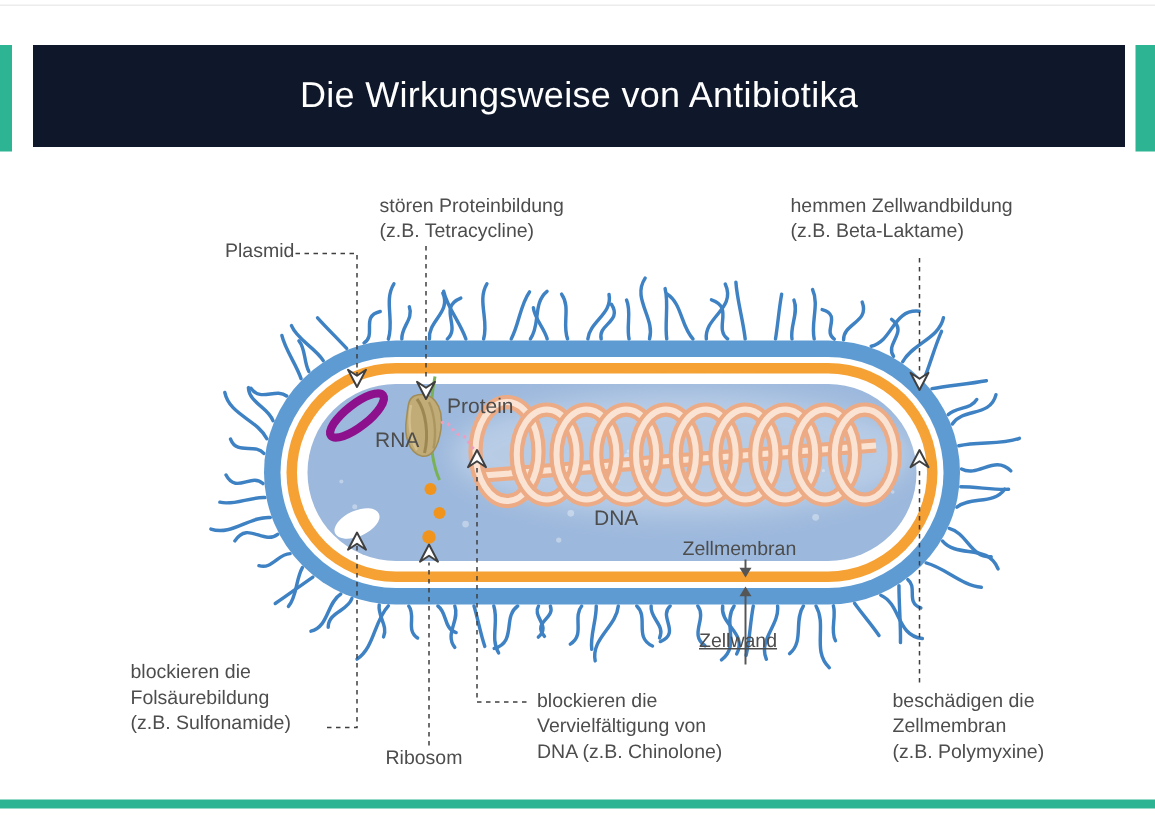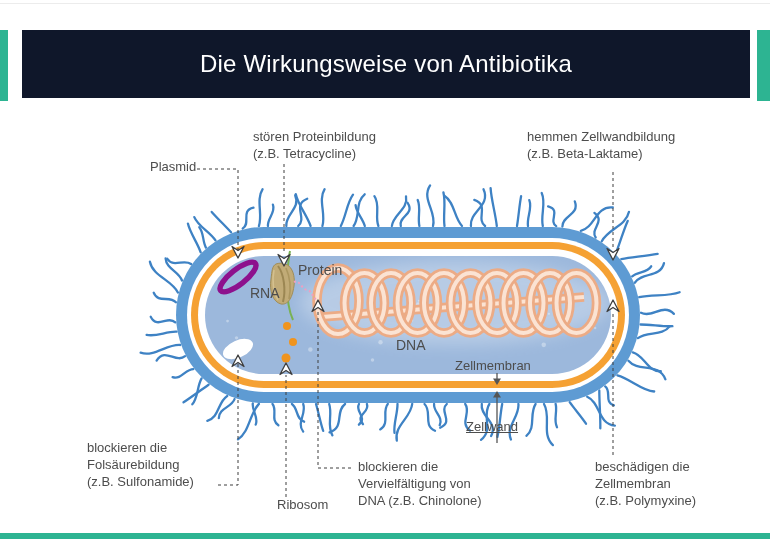--- a/index.html
+++ b/index.html
@@ -221,21 +221,21 @@
   </svg>
 
   <div class="lbl" style="left:150px;top:158px;">Plasmid</div>
   <div class="lbl" style="left:253px;top:128px;">stören Proteinbildung
 (z.B. Tetracycline)</div>
   <div class="lbl" style="left:527px;top:128px;">hemmen Zellwandbildung
 (z.B. Beta-Laktame)</div>
   <div class="lbl" style="left:87px;top:439px;">blockieren die
 Folsäurebildung
 (z.B. Sulfonamide)</div>
-  <div class="lbl" style="left:257px;top:496px;margin-left:20px;">Ribosom</div>
+  <div class="lbl" style="left:257px;top:496px;">Ribosom</div>
   <div class="lbl" style="left:358px;top:458px;">blockieren die
 Vervielfältigung von
 DNA (z.B. Chinolone)</div>
   <div class="lbl" style="left:558px;top:458px;margin-left:37px;">beschädigen die
 Zellmembran
 (z.B. Polymyxine)</div>
   <div class="lbl big" style="left:250px;top:285px;">RNA</div>
   <div class="lbl big" style="left:298px;top:262px;">Protein</div>
   <div class="lbl big" style="left:396px;top:337px;">DNA</div>
   <div class="lbl" style="left:455px;top:357px;">Zellmembran</div>

